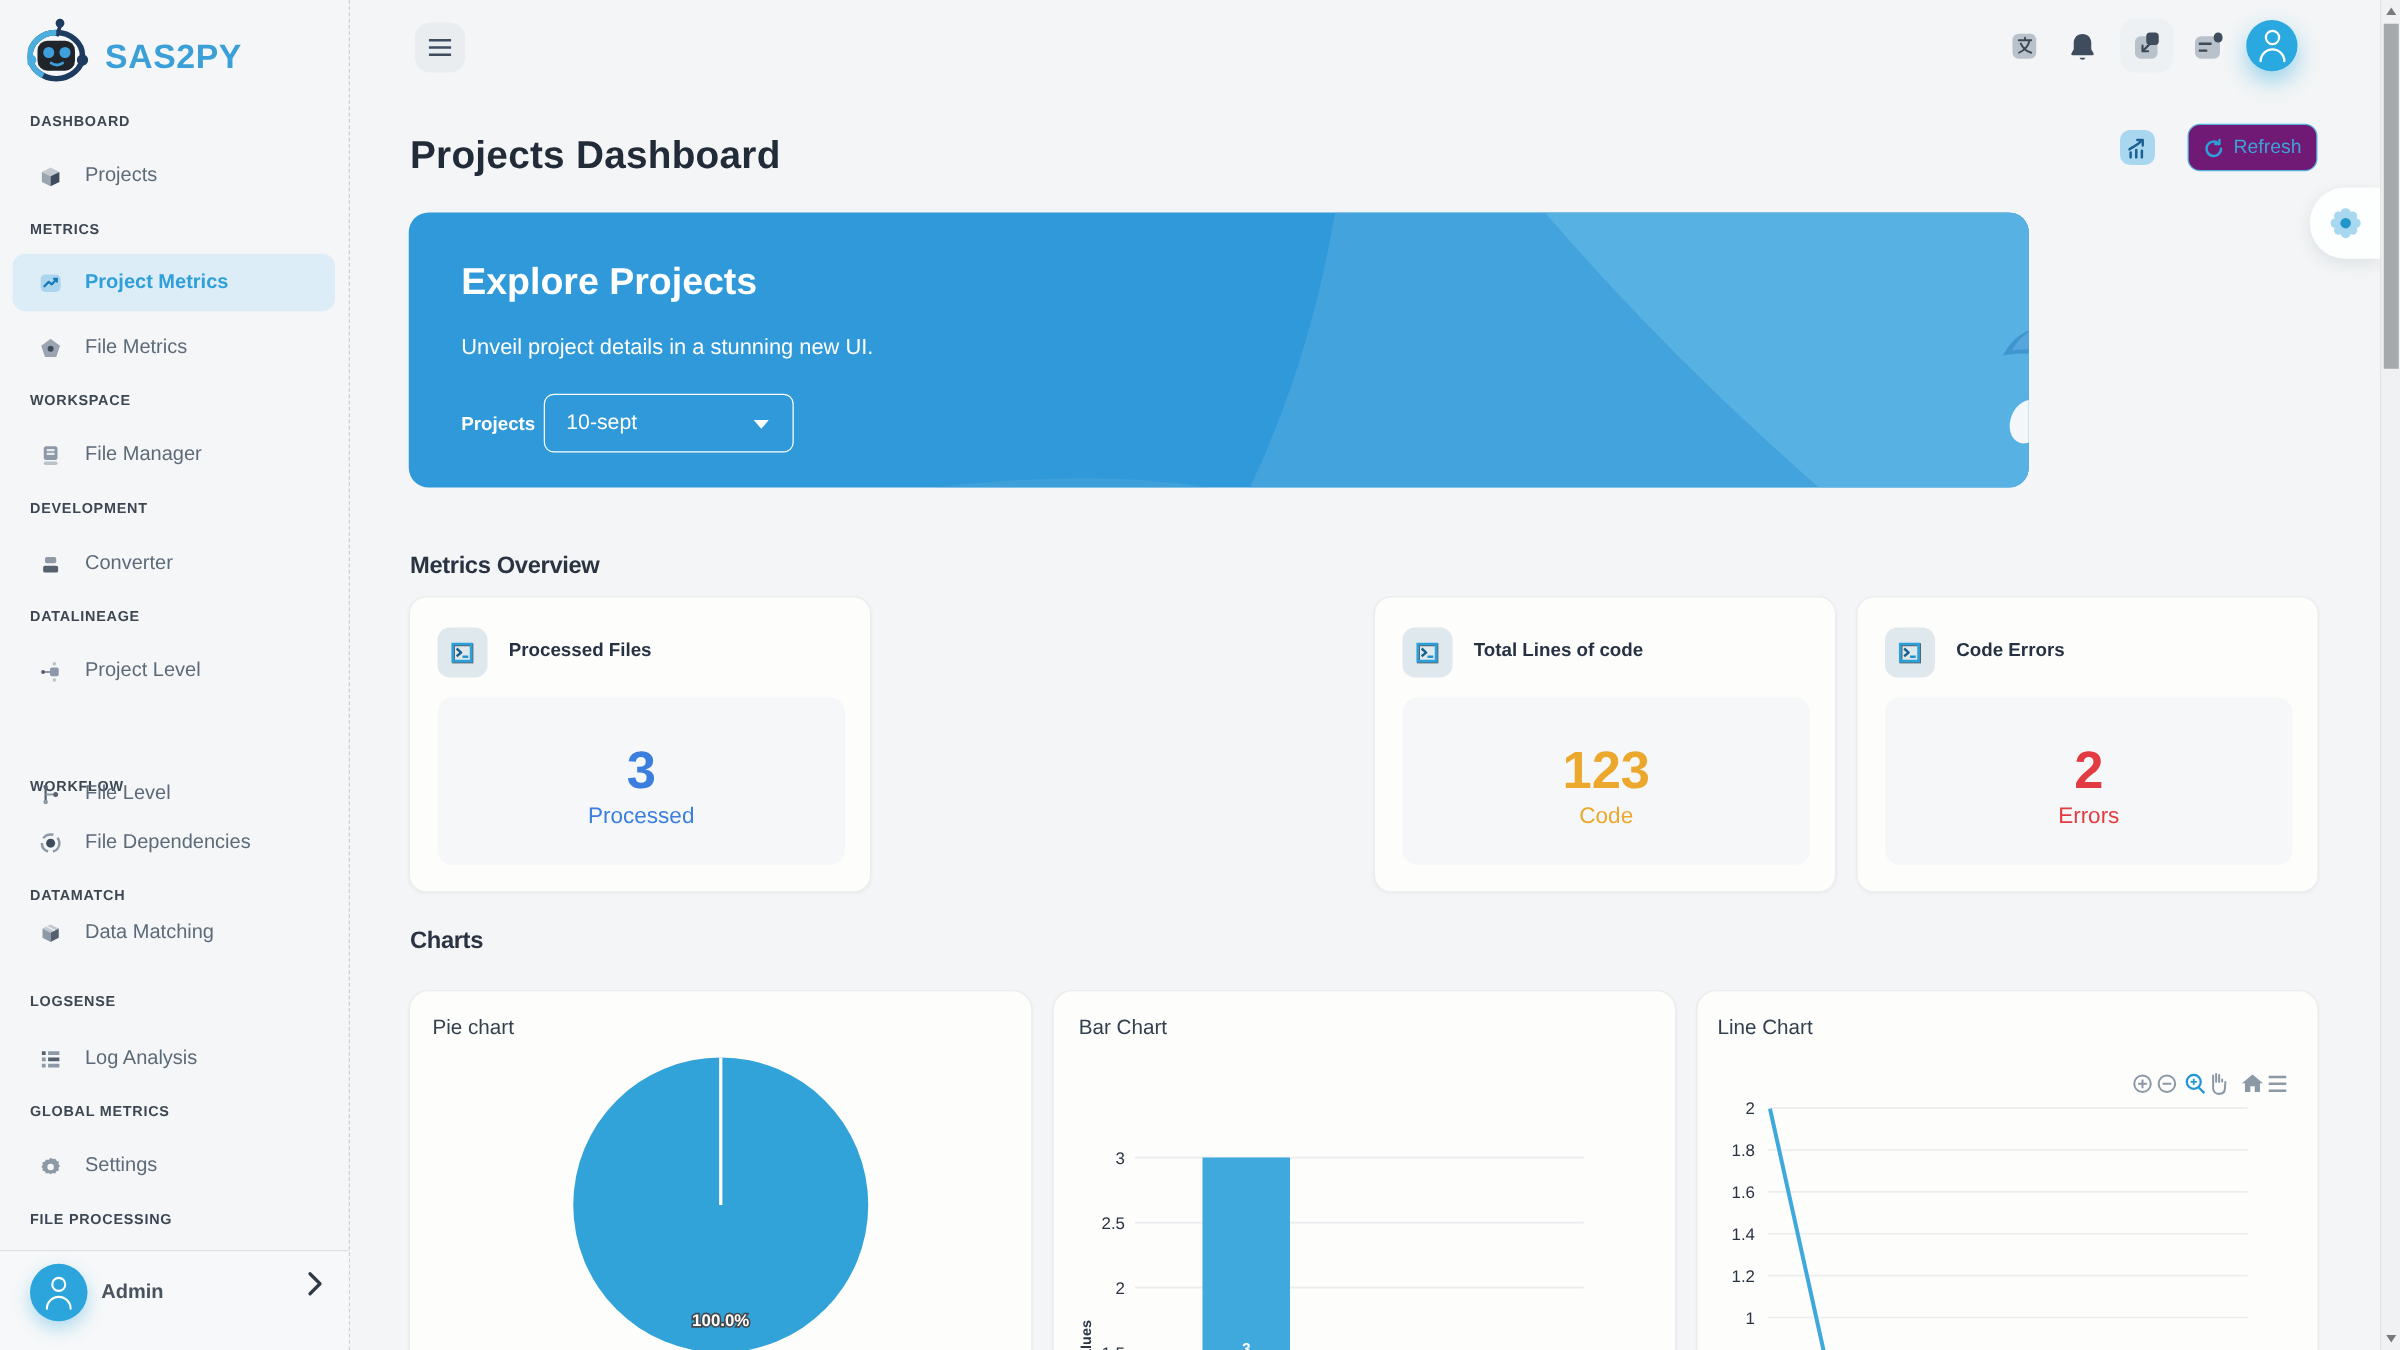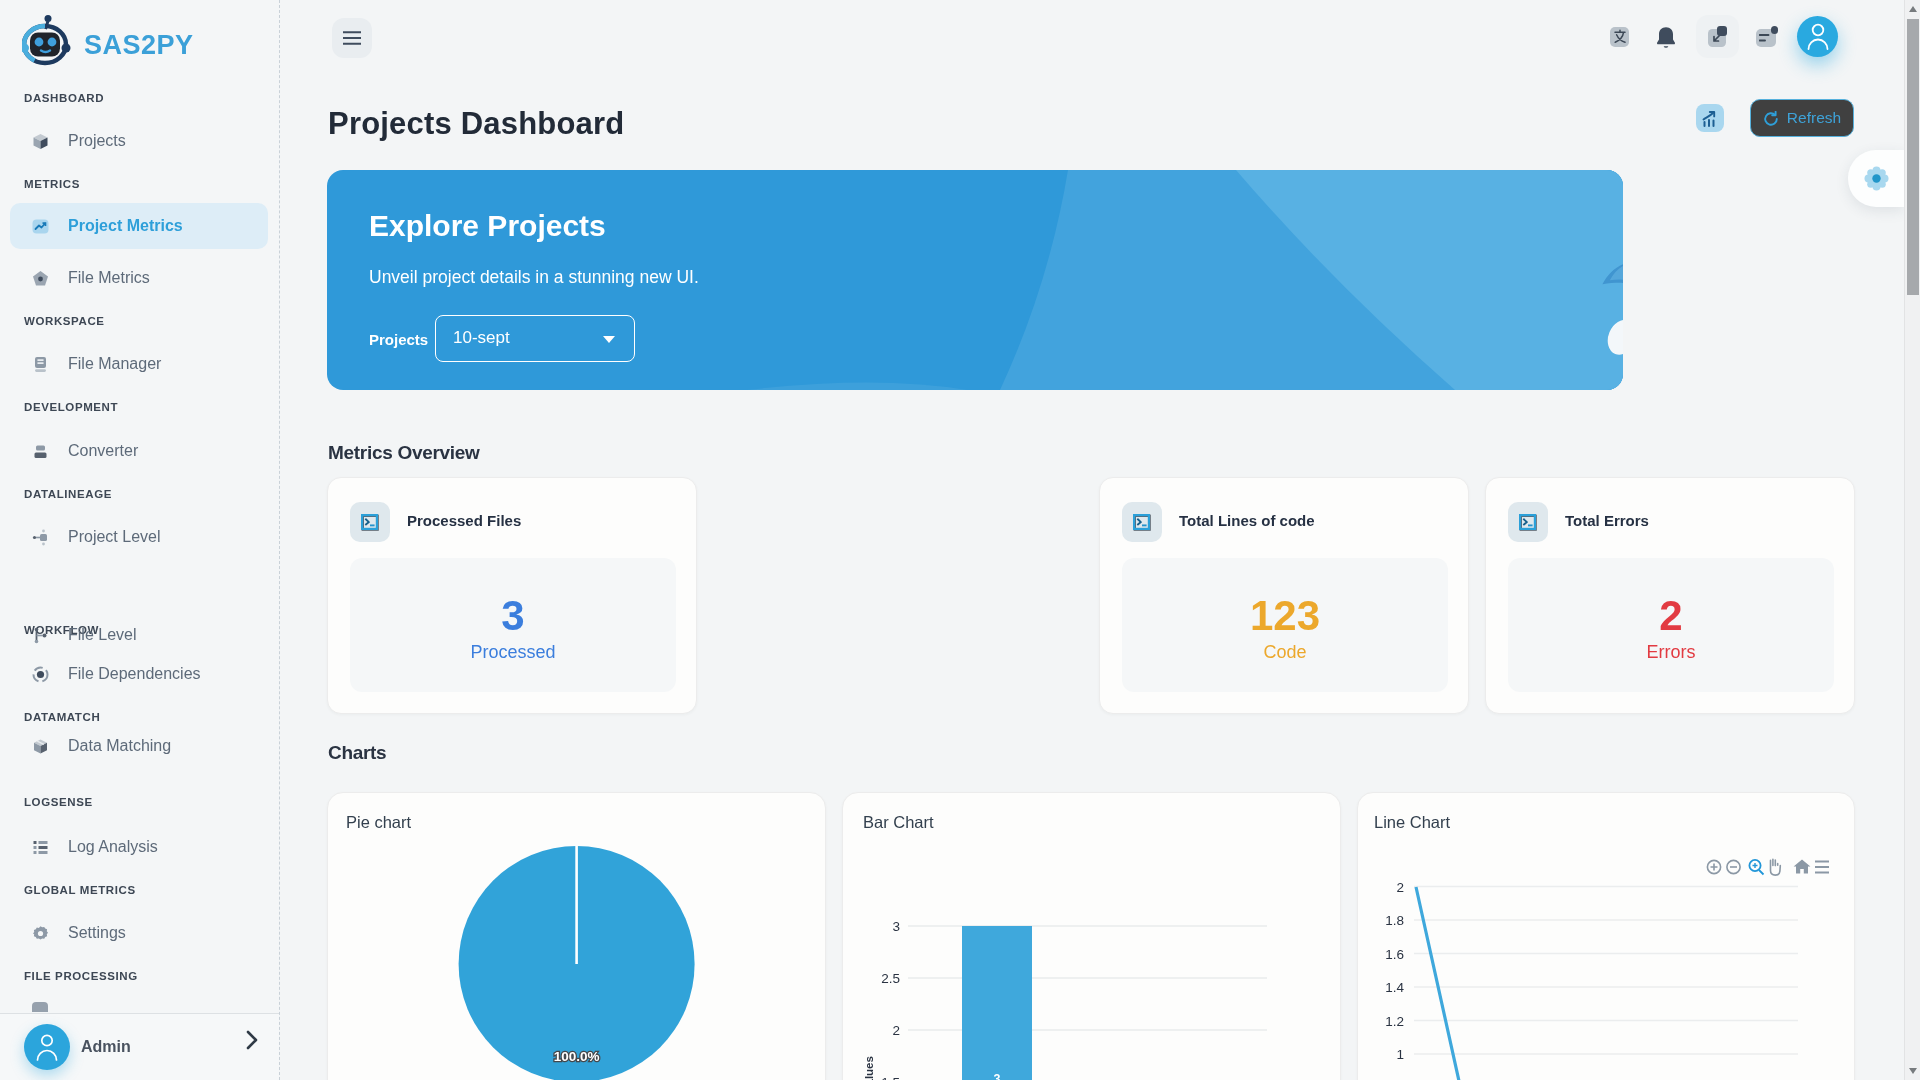--- a/index.html
+++ b/index.html
@@ -7,33 +7,33 @@
 body { font-family:"Liberation Sans", sans-serif; background:#f3f5f6; position:relative; }
 #stage { position:absolute; left:0; top:0; width:1920px; height:1080px; }
 
 
 #sidebar { position:absolute; left:0; top:0; width:280px; height:1080px; background:#f4f6f7; border-right:1px dashed #c9d1d8; }
 .slabel { position:absolute; left:24px; font-size:11.5px; font-weight:700; color:#3d4754; letter-spacing:.6px; transform:translateY(-50%); }
 .sitem { position:absolute; left:32px; display:flex; align-items:center; color:#5d6a79; font-size:16px; transform:translateY(-50%); white-space:nowrap; }
 .sitem .sic { width:17px; height:17px; margin-right:19px; flex:0 0 auto; }
 .sactive { position:absolute; left:10px; width:258px; height:46px; background:#ddedf7; border-radius:10px; transform:translateY(-50%); }
 .sitem.active { color:#2e9fd9; font-weight:700; }
-#sfoot { position:absolute; left:0; bottom:0; width:279px; height:67px; background:#f6f8f9; border-top:1px solid #dde1e4; }
+#sfoot { position:absolute; left:0; bottom:0; width:279px; height:80px; background:#f6f8f9; border-top:1px solid #dde1e4; }
 #sfoot .av { position:absolute; left:24px; top:10px; width:46px; height:46px; border-radius:50%; background:#2ba5dc; box-shadow:0 6px 14px rgba(43,165,220,.35); }
 #sfoot .nm { position:absolute; left:81px; top:24px; font-size:16px; font-weight:700; color:#49525f; }
 
 
 #hamburger { position:absolute; left:332px; top:18px; width:40px; height:40px; background:#e9edf0; border-radius:12px; }
 .grybtn { position:absolute; background:#b9c2ca; }
 #avatar { position:absolute; left:1797px; top:16px; width:41px; height:41px; border-radius:50%; background:#29a9e0; box-shadow:0 8px 18px rgba(41,169,224,.45); }
 
 
 #h1 { position:absolute; left:328px; top:106px; font-size:31px; font-weight:700; color:#222b38; letter-spacing:.2px; }
 #chartbtn { position:absolute; left:1696px; top:104px; width:28px; height:28px; background:#a9d7ef; border-radius:8px; }
-#refresh { position:absolute; left:1750px; top:99px; width:104px; height:38px; background:#404040; border:1.5px solid #56b1dd; border-radius:10px; color:#3ea2d8; font-size:15.5px; display:flex; align-items:center; justify-content:center; gap:8px; }
+#refresh { position:absolute; left:1750px; top:99px; width:104px; height:38px; background:#701a75; border:1.5px solid #56b1dd; border-radius:10px; color:#3ea2d8; font-size:15.5px; display:flex; align-items:center; justify-content:center; gap:8px; }
 
 
 #banner { position:absolute; left:327px; top:170px; width:1296px; height:220px; border-radius:16px; overflow:hidden; background:#2f99d9; }
 #banner .t1 { position:absolute; left:42px; top:39px; font-size:30px; font-weight:700; color:#fff; }
 #banner .t2 { position:absolute; left:42px; top:97px; font-size:17.5px; color:#fff; }
 #banner .t3 { position:absolute; left:42px; top:161px; font-size:15px; font-weight:700; color:#fff; }
 #bsel { position:absolute; left:108px; top:145px; width:200px; height:47px; border:1.7px solid #fff; border-radius:8px; color:#fff; font-size:17px; }
 #bsel span { position:absolute; left:17px; top:12px; }
 #bsel .car { position:absolute; right:19px; top:20px; width:0; height:0; border-left:6.5px solid transparent; border-right:6.5px solid transparent; border-top:7.5px solid #fff; }
 
@@ -289,21 +289,21 @@
   </div>
   <div class="mcard" style="left:1485px;">
     <div class="mic">
         <svg style="position:absolute;left:11px;top:12px;" width="18" height="17" viewBox="0 0 18 17">
           <rect x="1.8" y="1.8" width="14.8" height="13.8" fill="none" stroke="#5a646e" stroke-width="2.4"></rect>
           <rect x="1.1" y="1.1" width="14.8" height="13.8" fill="none" stroke="#2ba0d9" stroke-width="2.2"></rect>
           <path d="M4.3 4.8 L7.9 8.1 L4.3 11" fill="none" stroke="#15608c" stroke-width="1.9" stroke-linejoin="round"></path>
           <path d="M9 11.4 h4.6" stroke="#2593cc" stroke-width="1.9"></path>
         </svg>
       </div>
-      <div class="mtt">Total Errors</div>
+      <div class="mtt">Code Errors</div>
     <div class="mbox">
         <div class="num" style="color:#e23b42;">2</div>
         <div class="lbl" style="color:#e23b42;">Errors</div>
       </div>
   </div>
 
   <div class="mhead" style="left:328px;top:742px;">Charts</div>
   <div class="ccard" style="left:327px;width:499px;">
     <div class="ct">Pie chart</div>
     <svg style="position:absolute;left:0;top:0;" width="499" height="428" viewBox="0 0 499 428">

